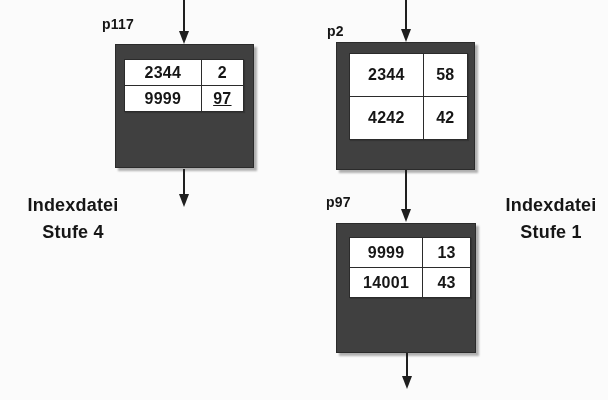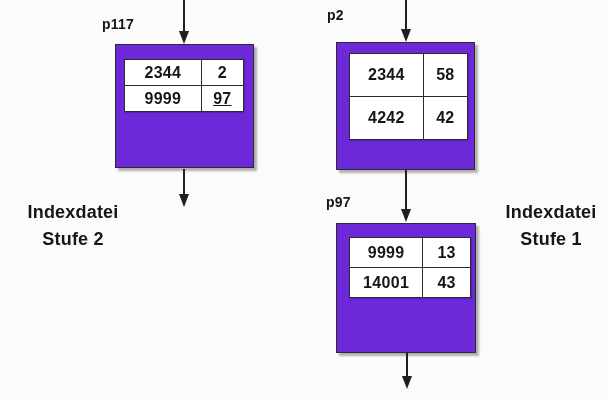--- a/index.html
+++ b/index.html
@@ -12,21 +12,21 @@
     width: 608px;
     height: 400px;
     background: #fbfbfb;
     overflow: hidden;
     color: #161616;
   }
 
   
   .node-box {
     position: absolute;
-    background: #6d28d9;
+    background: #404040;
     border: 1.6px solid #2b2b2b;
     box-shadow: 2.5px 2.5px 2px rgba(0,0,0,0.30);
     box-sizing: border-box;
   }
   .node-label {
     position: absolute;
     font-size: 14px;
     font-weight: 600;
     letter-spacing: 0.2px;
   }
@@ -76,21 +76,20 @@
 
   
   .caption {
     position: absolute;
     width: 126px;
     text-align: center;
     font-size: 18px;
     font-weight: 600;
     line-height: 27px;
     letter-spacing: 0.2px;
-    margin-top: 7px;
   }
 </style>
 </head>
 <body>
 
 <div id="canvas">
 
   <div class="aline" style="left:183px; top:0; height:32px;"></div>
   <div class="ahead" style="left:179px; top:31px;"></div>
 
@@ -107,27 +106,27 @@
         <div class="icell" style="width:35%;text-decoration:underline;">97</div>
       </div>
     </div>
   </div>
 
   <div class="aline" style="left:183px; top:169px; height:26px;"></div>
   <div class="ahead" style="left:179px; top:194px;"></div>
 
   <div class="caption" style="left:10px; top:192px;">
     <div>Indexdatei</div>
-    <div>Stufe 2</div>
+    <div>Stufe 4</div>
   </div>
 
   <div class="aline" style="left:405px; top:0; height:30px;"></div>
   <div class="ahead" style="left:401px; top:29px;"></div>
 
-  <div class="node-label" style="left:327px; top:7px;">p2</div>
+  <div class="node-label" style="left:327px; top:23px;">p2</div>
 
   <div class="node-box" style="left:336px; top:42px; width:139px; height:128px;">
     <div class="itable" style="left:12px; top:10px; width:119px; height:87px;">
       <div class="irow">
         <div class="icell key" style="width:63%;">2344</div>
         <div class="icell" style="width:37%;">58</div>
       </div>
       <div class="irow">
         <div class="icell key" style="width:63%;">4242</div>
         <div class="icell" style="width:37%;">42</div>

